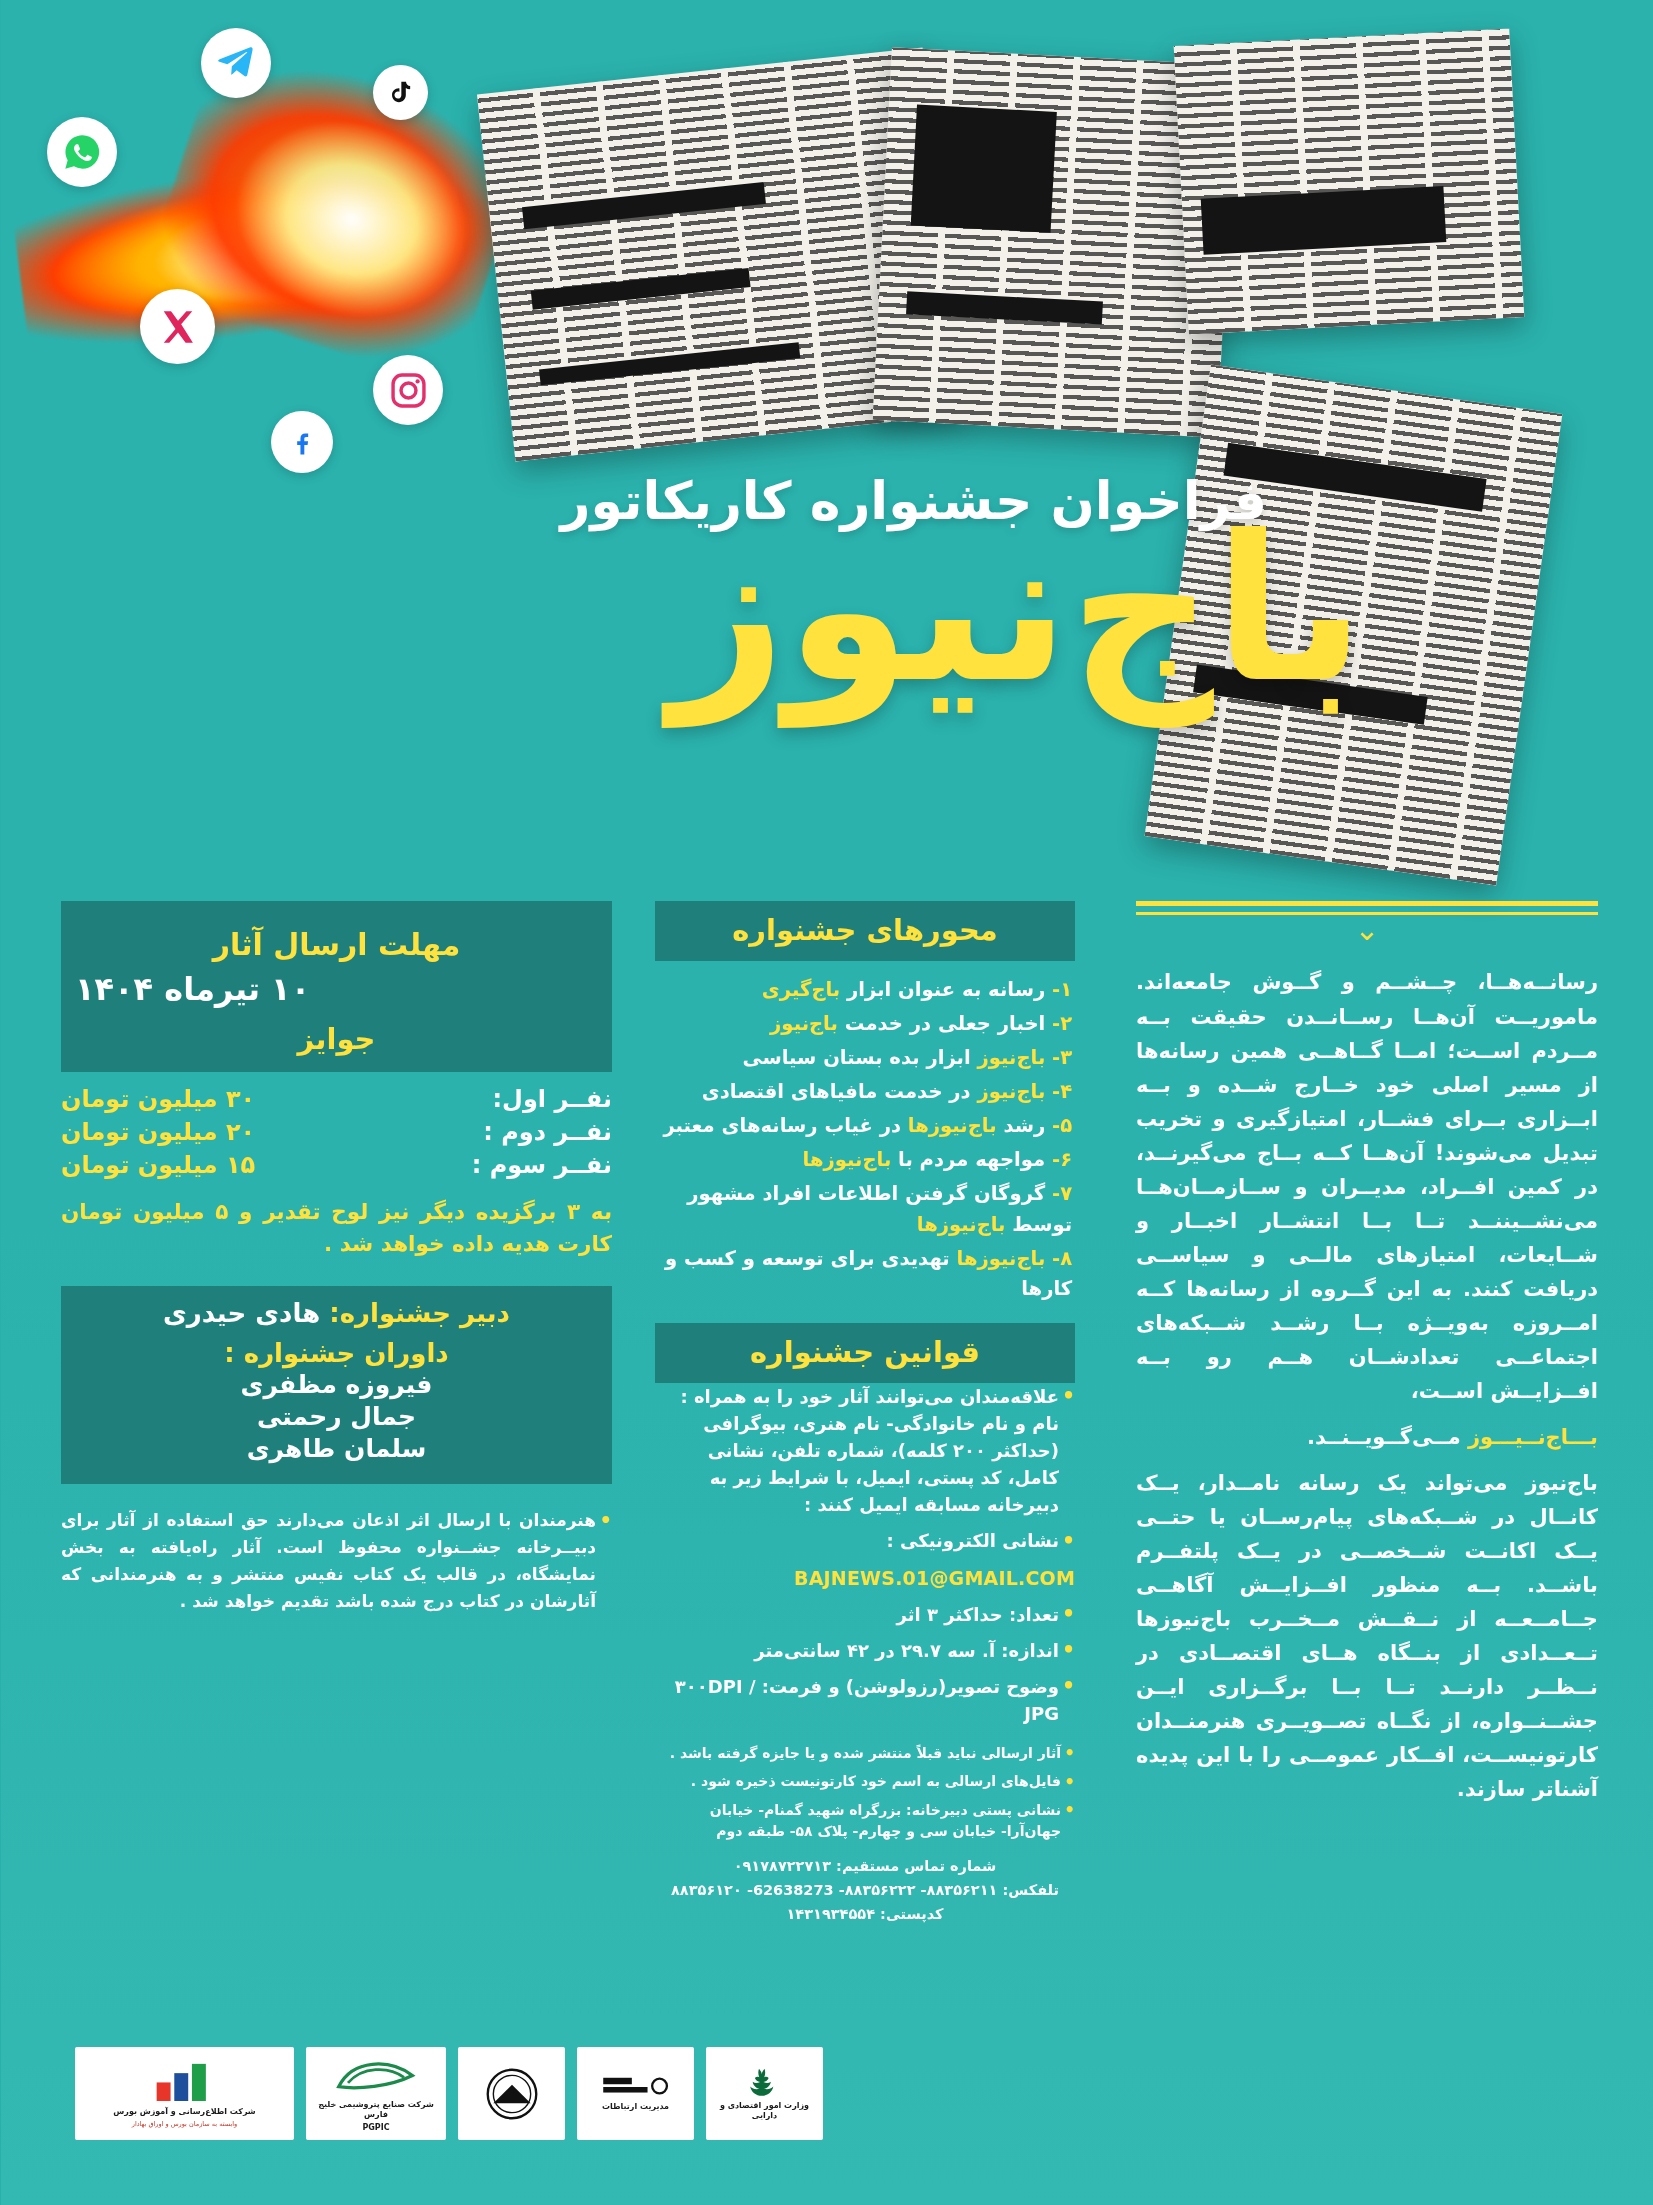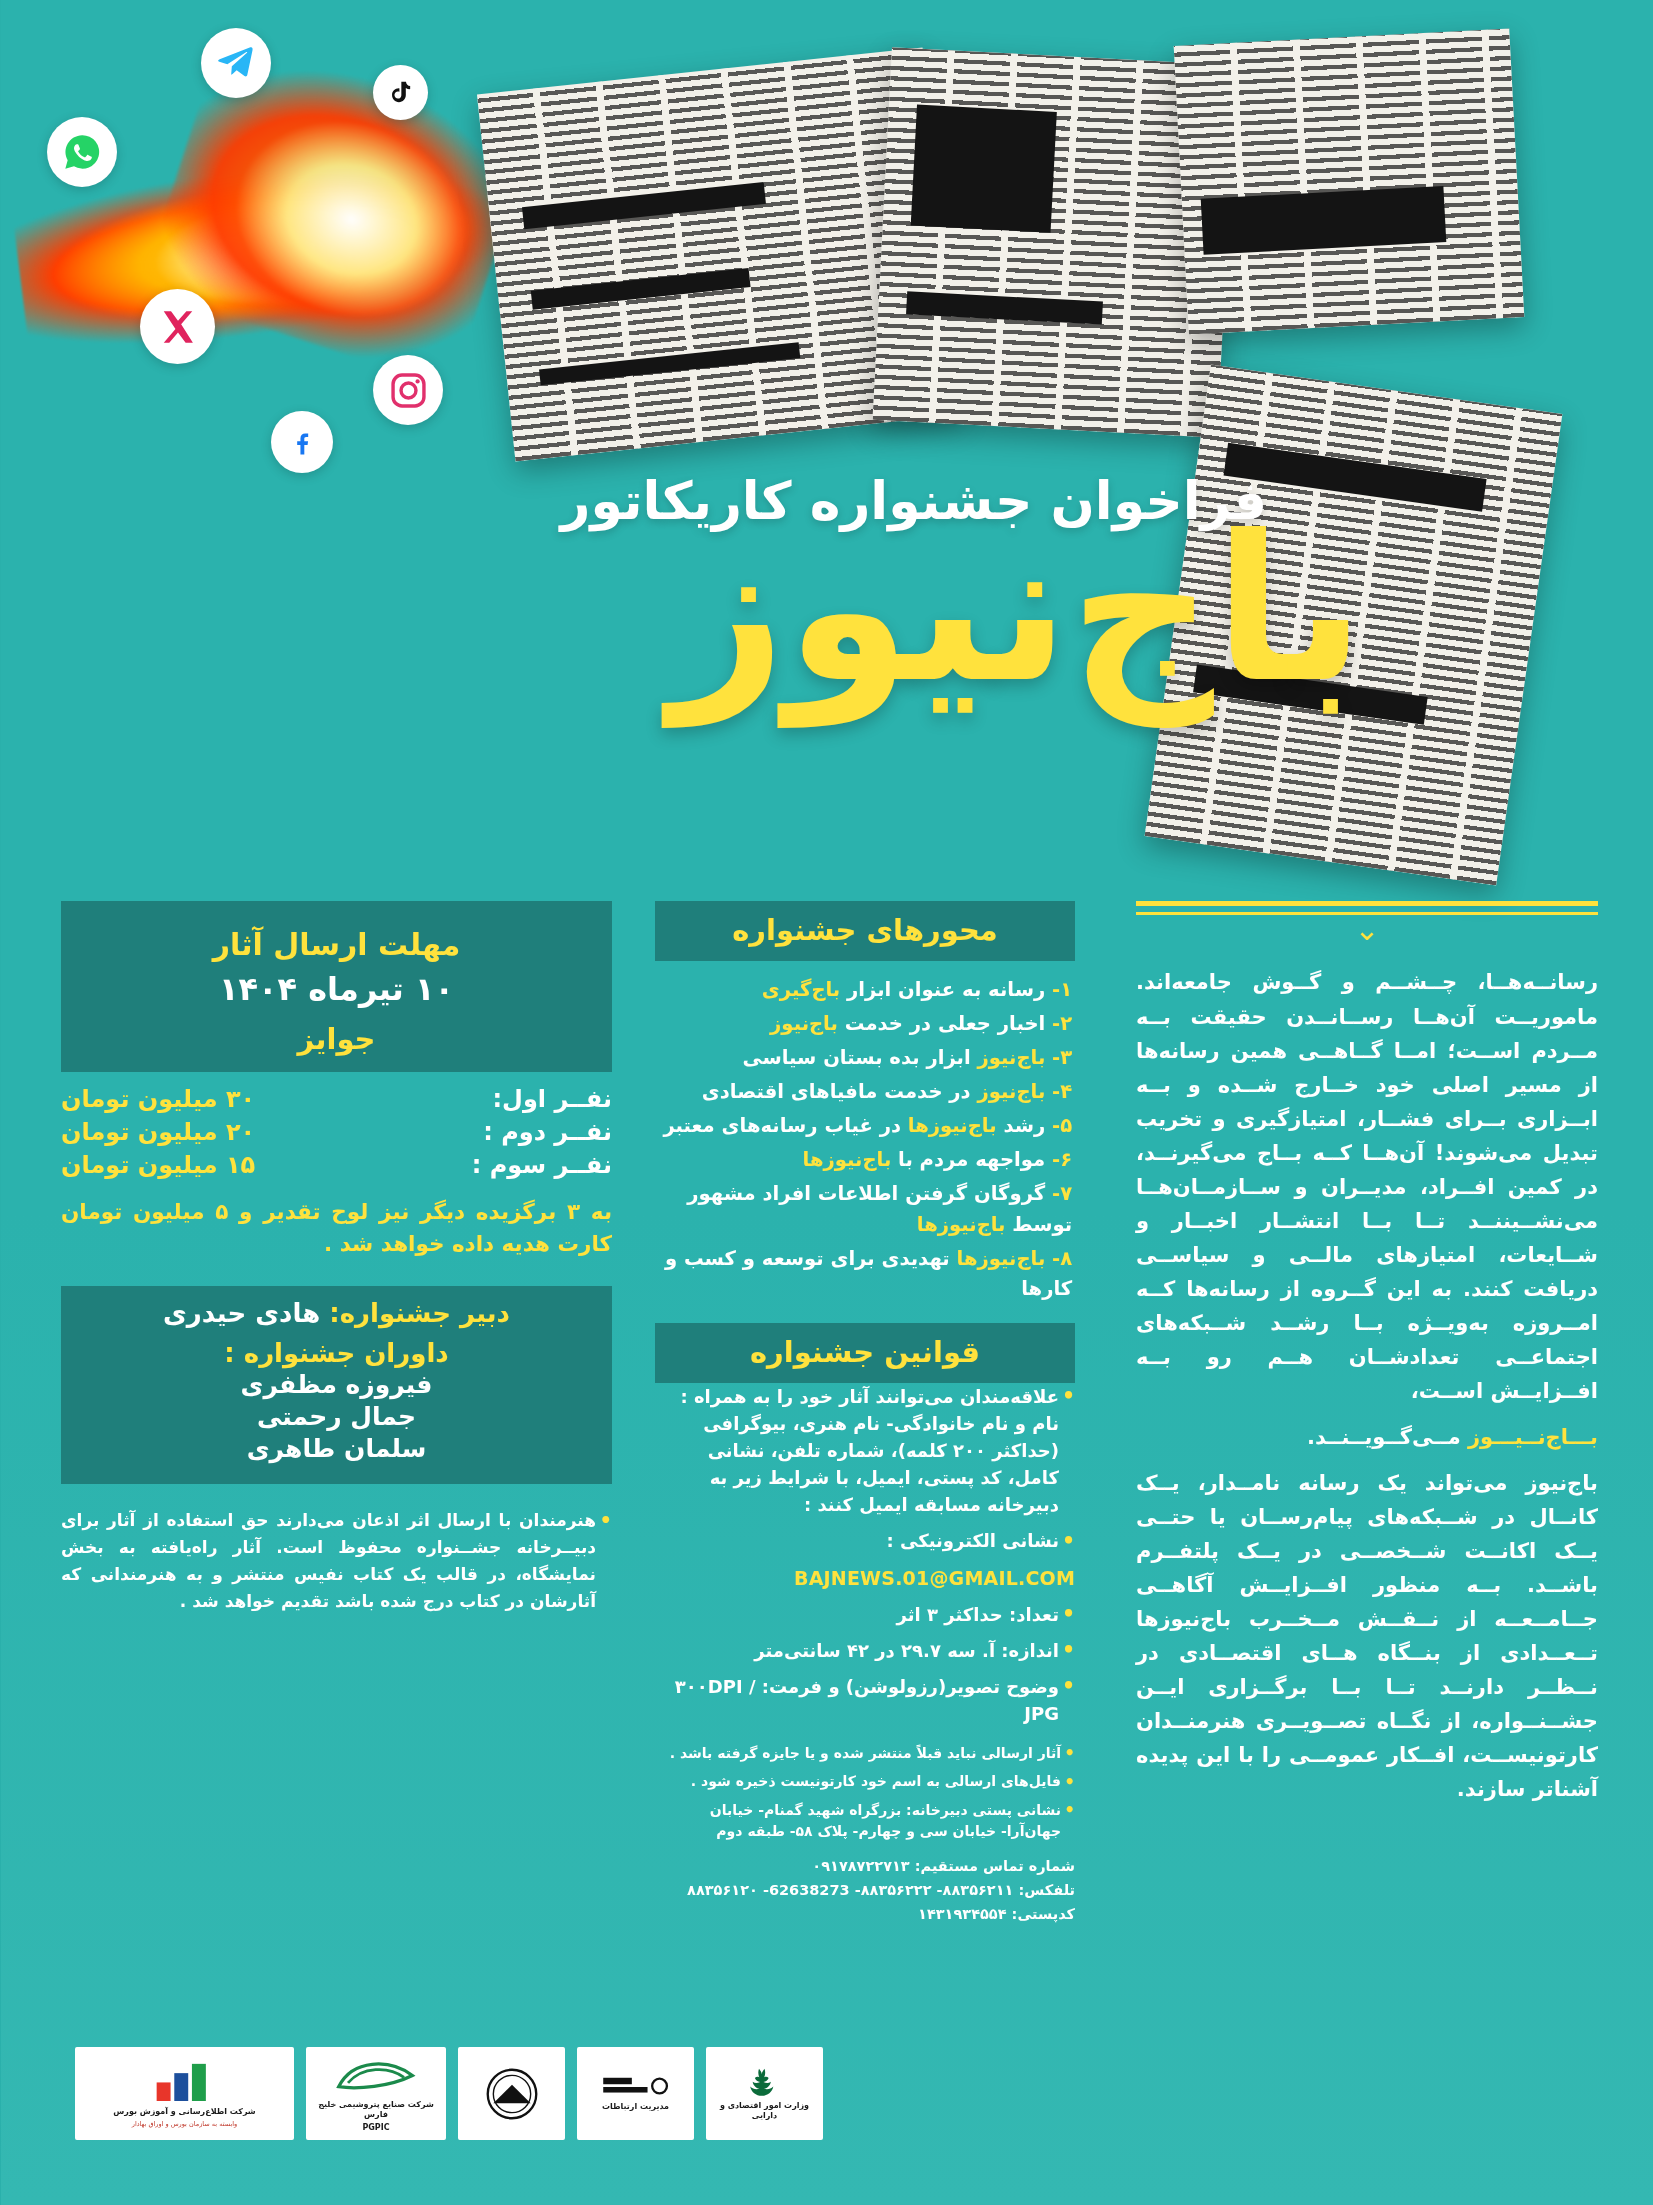--- a/index.html
+++ b/index.html
@@ -154,27 +154,27 @@
   .rules-body .item { margin-bottom: 9.3px; position: relative; padding-right: 16px; }
   .rules-body .item::before {
     content: "•"; position: absolute; right: 0; top: -1.9px; color: #ffe23d; font-size: 20.5px;
   }
   .mail { color: #ffe23d; font-size: 19px; letter-spacing: 0.2px; direction: ltr; text-align: right; }
   .small-notes {
     margin-top: 16px; color: #ffffff; font-size: 14px; line-height: 1.55; text-align: right; font-weight: bold;
   }
   .small-notes .item { margin-bottom: 6.5px; position: relative; padding-right: 14px; }
   .small-notes .item::before { content: "•"; position: absolute; right: 0; top: -2.8px; color: #ffe23d; font-size: 17px; }
-  .contact { margin-top: 12px; color: #ffffff; font-size: 14.5px; line-height: 1.65; text-align: right; font-weight: bold; }
+  .contact { margin-top: 12px; color: #ffffff; font-size: 14.5px; line-height: 1.65; text-align: center; font-weight: bold; }
 
   
   .col-left { position: absolute; left: 61px; top: 0; width: 551px; }
   .deadline-box { background: #1f7f7b; padding: 26px 14px 16px; }
   .deadline-title { color: #ffe23d; font-size: 30px; font-weight: bold; text-align: center; }
-  .deadline-date { color: #ffffff; font-size: 32px; font-weight: bold; text-align: center; margin-top: 8.4px; }
+  .deadline-date { color: #ffffff; font-size: 32px; font-weight: bold; text-align: left; margin-top: 8.4px; }
   .awards-title { color: #ffe23d; font-size: 29px; font-weight: bold; text-align: center; margin-top: 14px; }
   .awards { margin-top: 13px; }
   .award-row { display: flex; justify-content: space-between; align-items: baseline; margin-bottom: 4.7px; }
   .award-rank { color: #ffffff; font-size: 24px; font-weight: bold; letter-spacing: 1.9px; }
   .award-val { color: #ffe23d; font-size: 24px; font-weight: bold; }
   .award-note { color: #ffe23d; font-size: 21.5px; font-weight: bold; line-height: 1.5; text-align: justify; margin-top: 17px; }
 
   .people-box { background: #1f7f7b; margin-top: 26px; padding: 12px 18.7px 21.5px; }
   .sec-line { color: #ffe23d; font-size: 26px; font-weight: bold; text-align: center; }
   .sec-line .w { color: #ffffff; }

